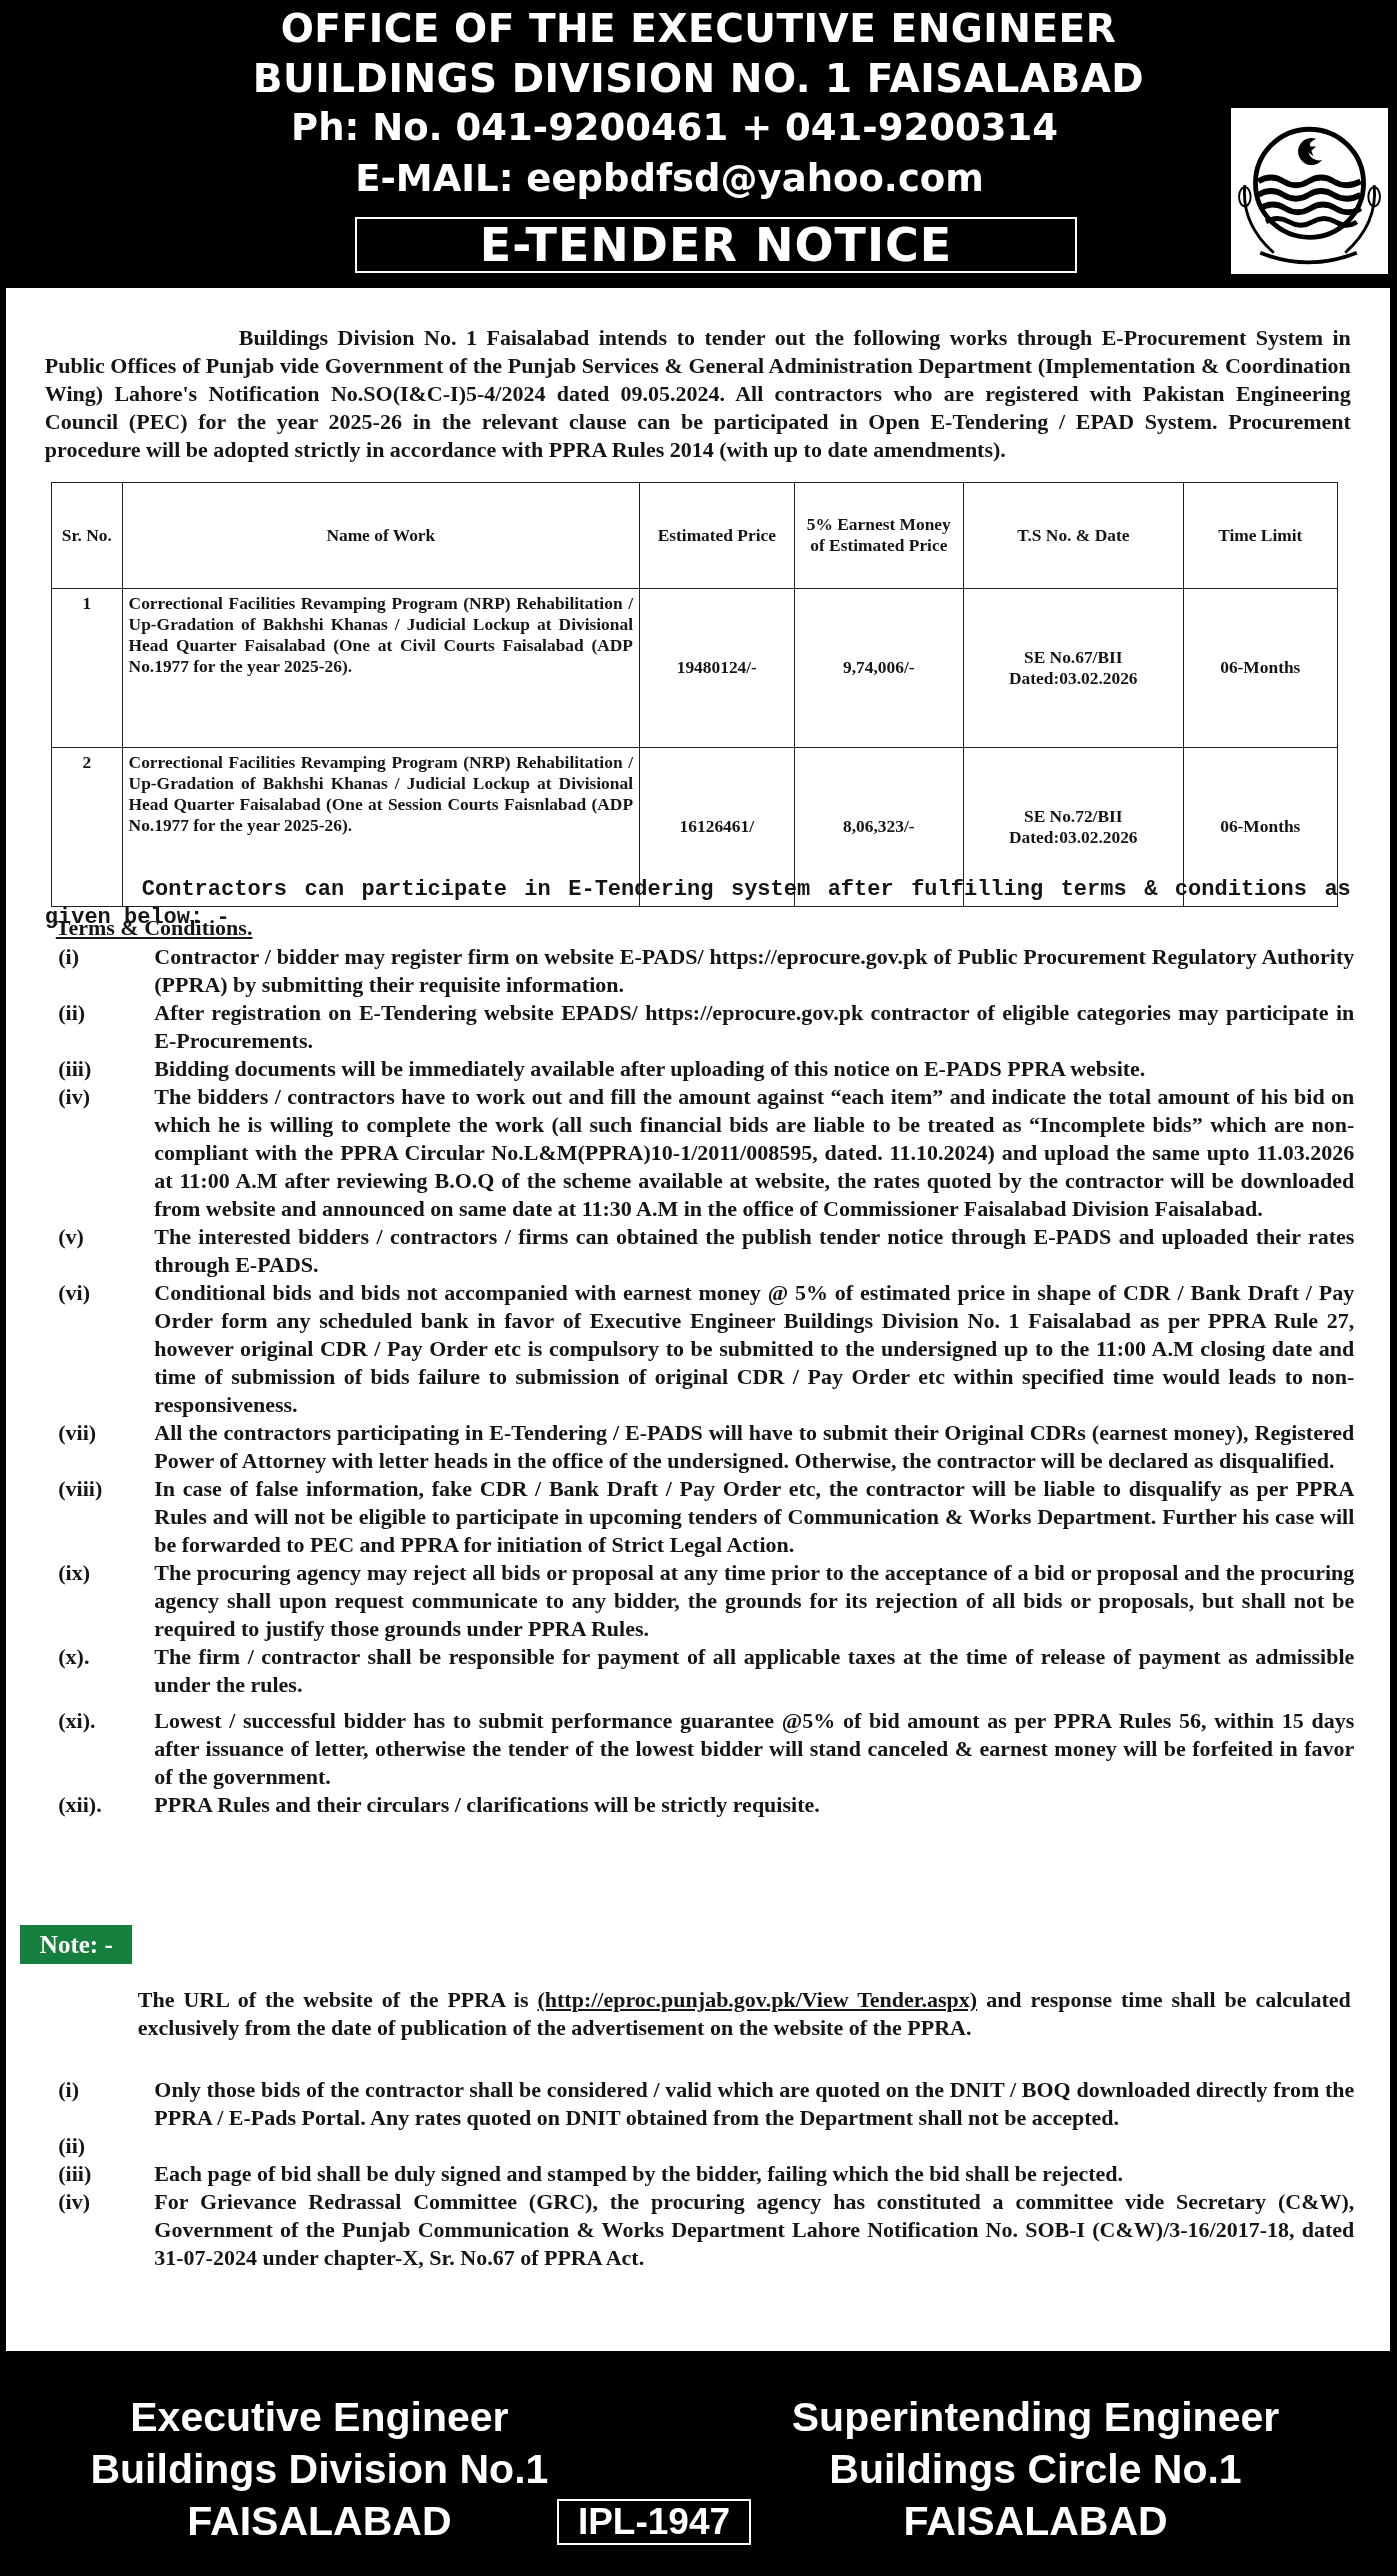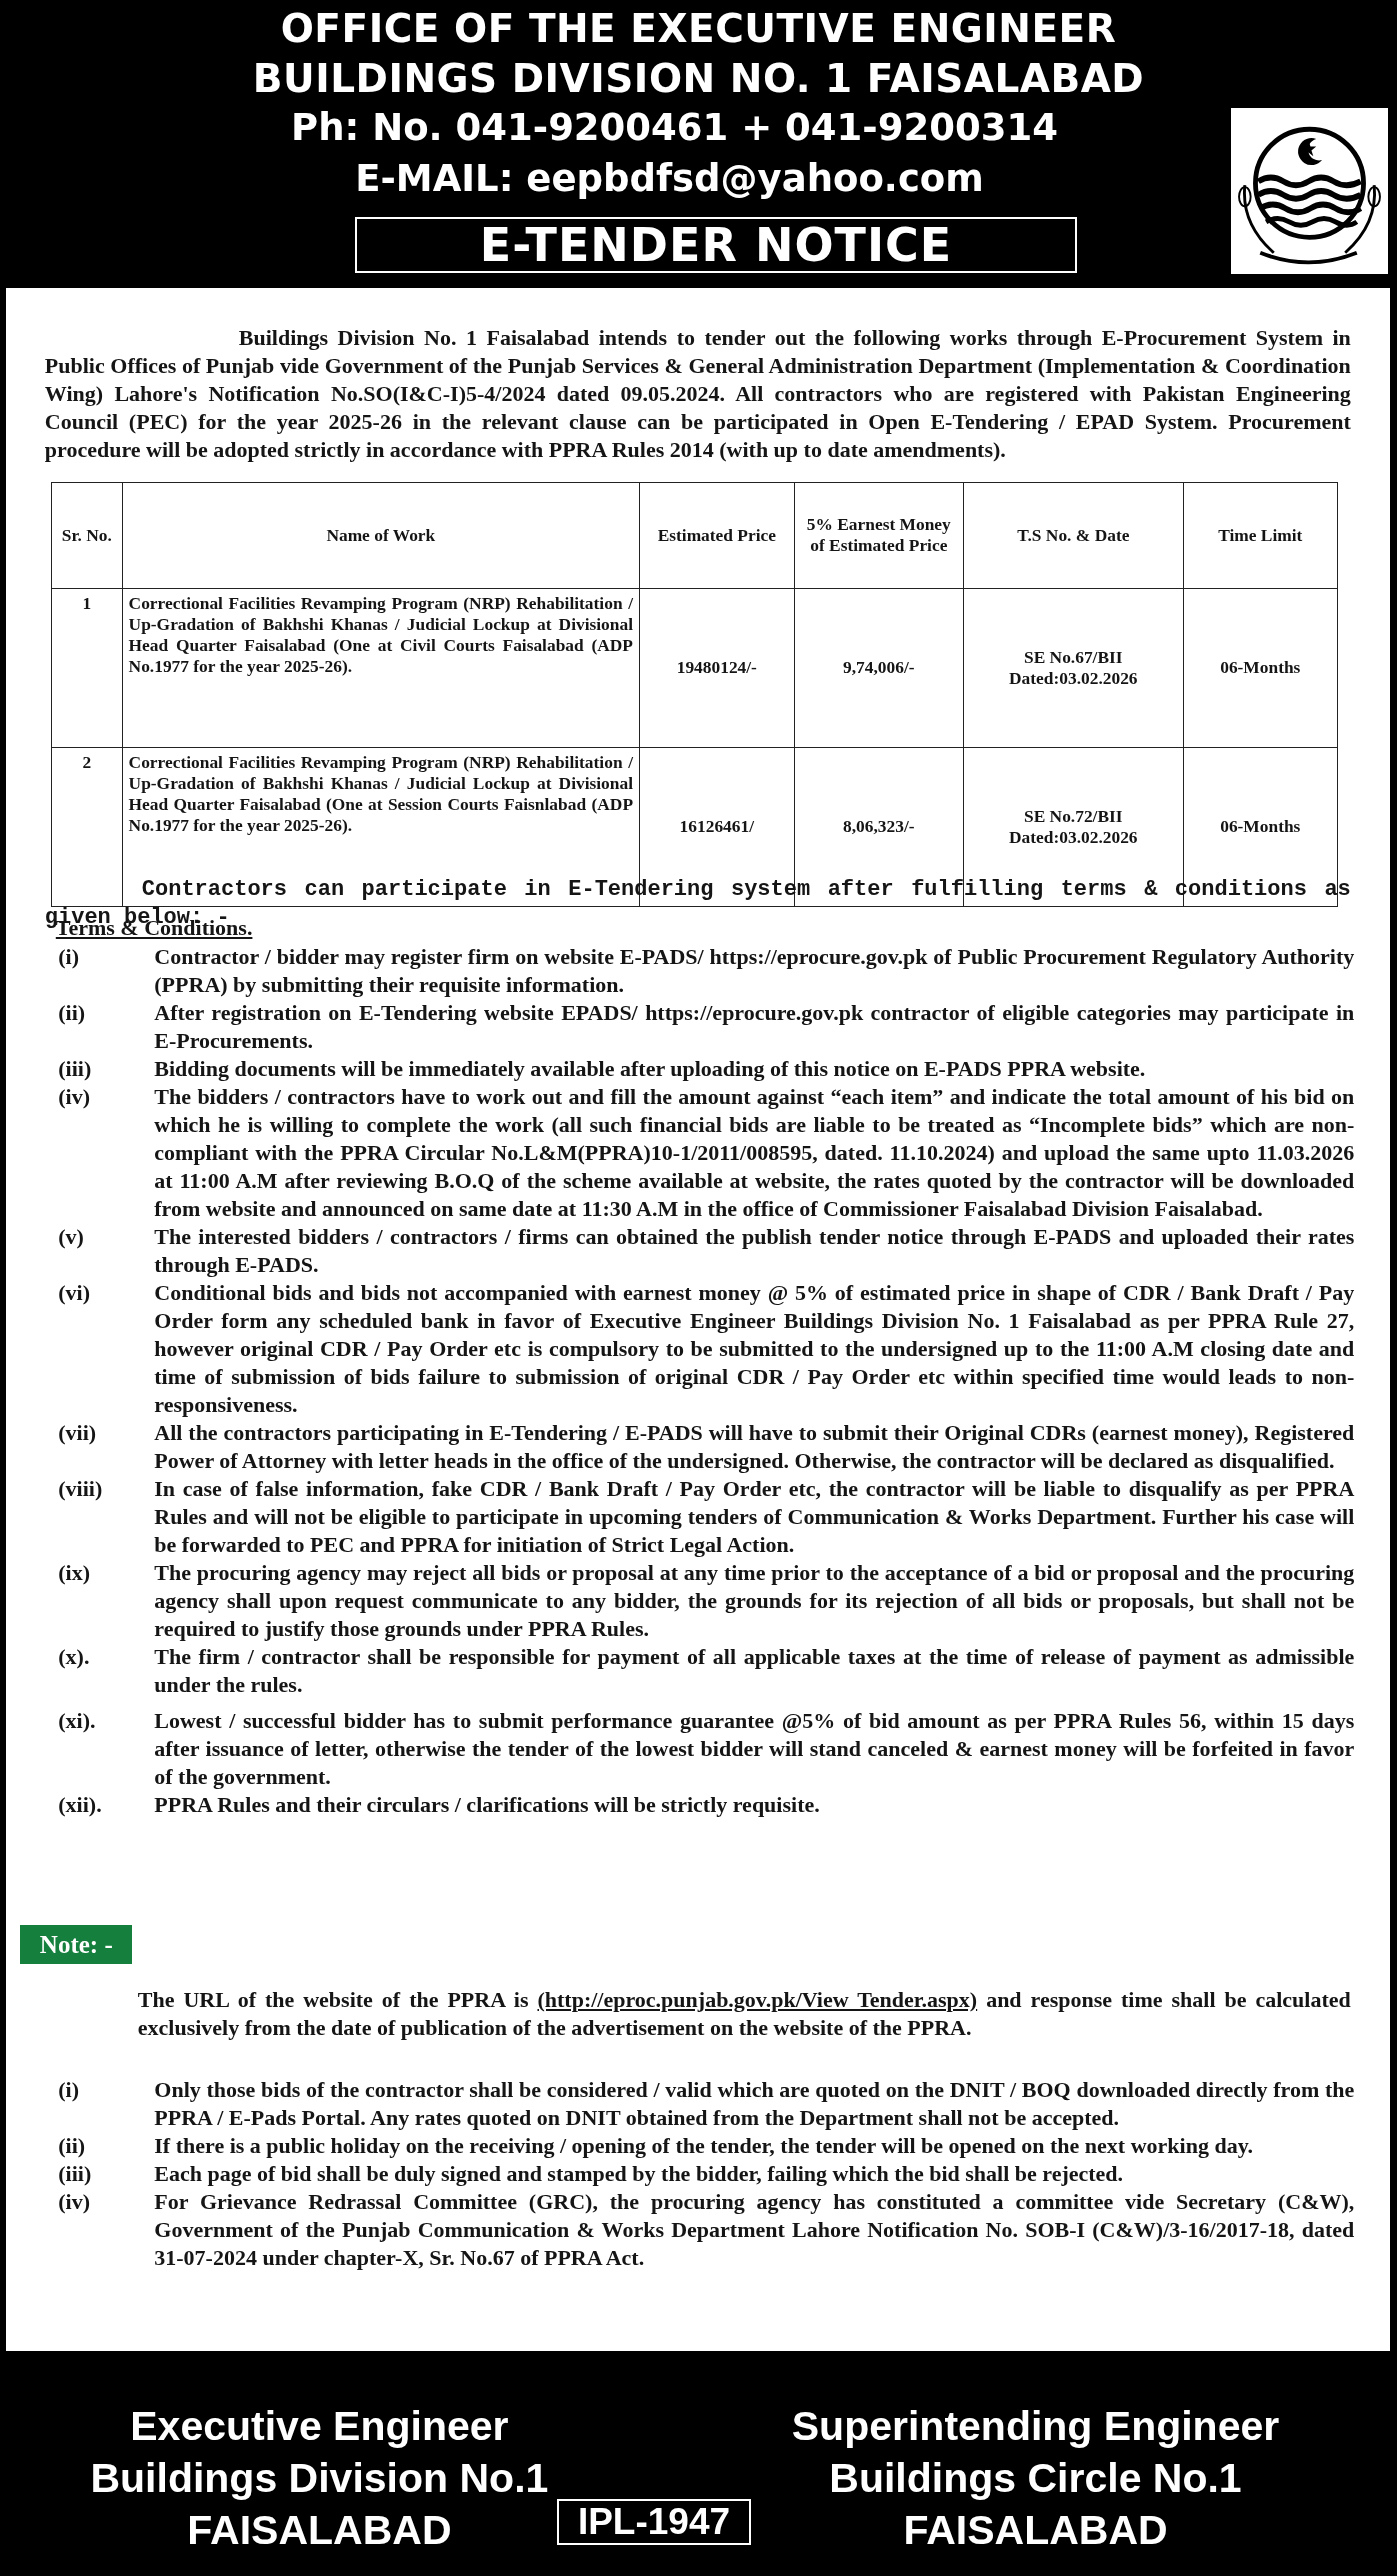--- a/index.html
+++ b/index.html
@@ -99,21 +99,21 @@
   
   .footer {
     position: absolute; left: 0; top: 2361px; width: 1397px; height: 215px;
     background: #000; color: #fff;
     font-family: "Liberation Sans", "DejaVu Sans", sans-serif; font-weight: bold;
   }
   .fcol { position: absolute; text-align: center; white-space: nowrap; }
   .fl { left: 19.4px; width: 600px; }
   .fr { left: 668px; width: 735px; }
   .fcol div { font-size: 41px; line-height: 52px; }
-  .fcol .l1 { margin-top: 39px; }
+  .fcol .l1 { margin-top: 30px; }
   .ipl {
     position: absolute; left: 557px; top: 2499px; width: 194px; height: 46px;
     border: 2.9px solid #fff; box-sizing: border-box;
     display: flex; align-items: center; justify-content: center;
     color: #fff; font-family: "Liberation Sans", "DejaVu Sans", sans-serif;
     font-weight: bold; font-size: 37px;
   }
 </style>
 </head>
 <body>
@@ -249,21 +249,20 @@
 
   <p class="para note-url-para"><span>The URL of the website of the PPRA is </span><span class="url">(http://eproc.punjab.gov.pk/View Tender.aspx)</span><span> and response time shall be calculated exclusively from the date of publication of the advertisement on the website of the PPRA.</span></p>
 
   <ul class="notes">
     <li>
         <span class="num">(i)</span>
         <span class="txt">Only those bids of the contractor shall be considered / valid which are quoted on the DNIT / BOQ downloaded directly from the PPRA / E-Pads Portal. Any rates quoted on DNIT obtained from the Department shall not be accepted.</span>
       </li>
     <li>
         <span class="num">(ii)</span>
-        <span class="txt">If there is a public holiday on the receiving / opening of the tender, the tender will be opened on the next working day.</span>
       </li>
     <li>
         <span class="num">(iii)</span>
         <span class="txt">Each page of bid shall be duly signed and stamped by the bidder, failing which the bid shall be rejected.</span>
       </li>
     <li>
         <span class="num">(iv)</span>
         <span class="txt">For Grievance Redrassal Committee (GRC), the procuring agency has constituted a committee vide Secretary (C&amp;W), Government of the Punjab Communication &amp; Works Department Lahore Notification No. SOB-I (C&amp;W)/3-16/2017-18, dated 31-07-2024 under chapter-X, Sr. No.67 of PPRA Act.</span>
       </li>
   </ul>

